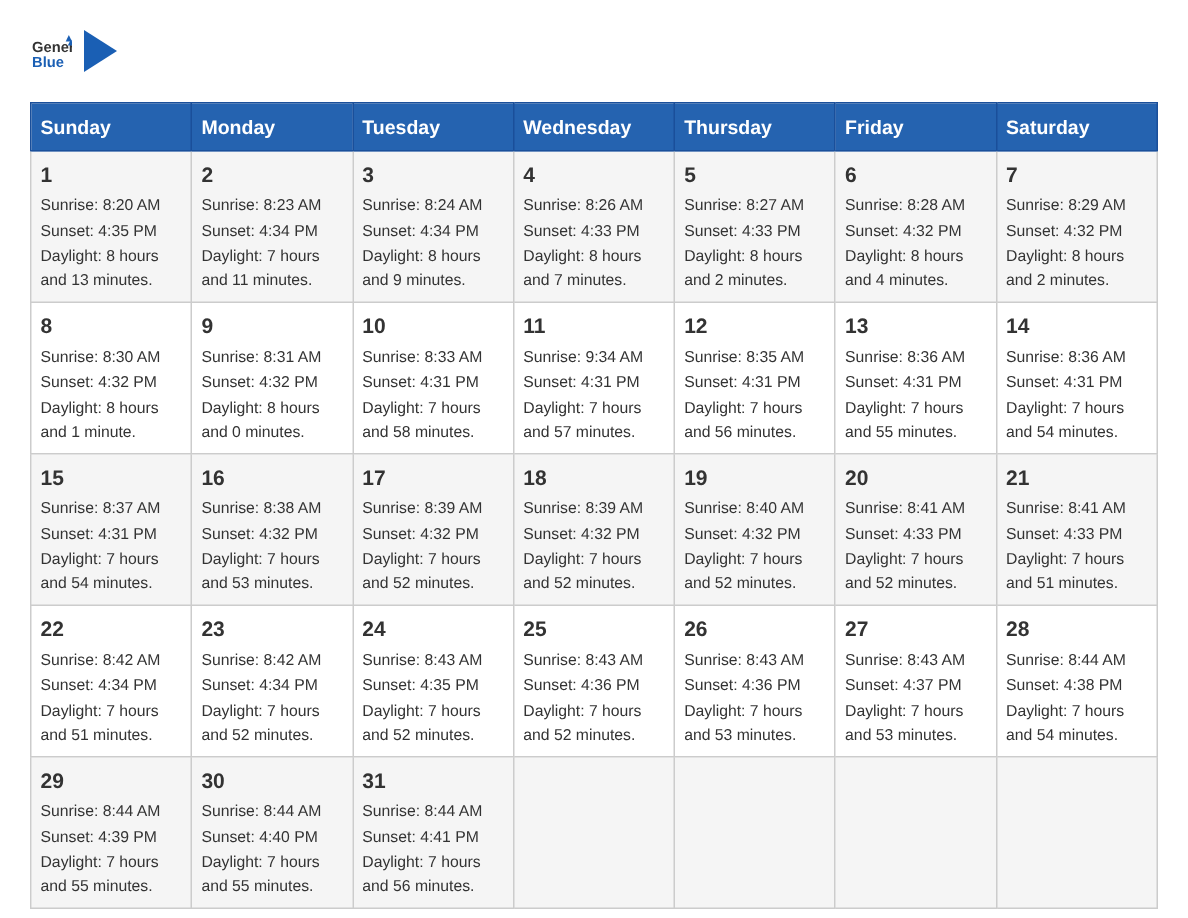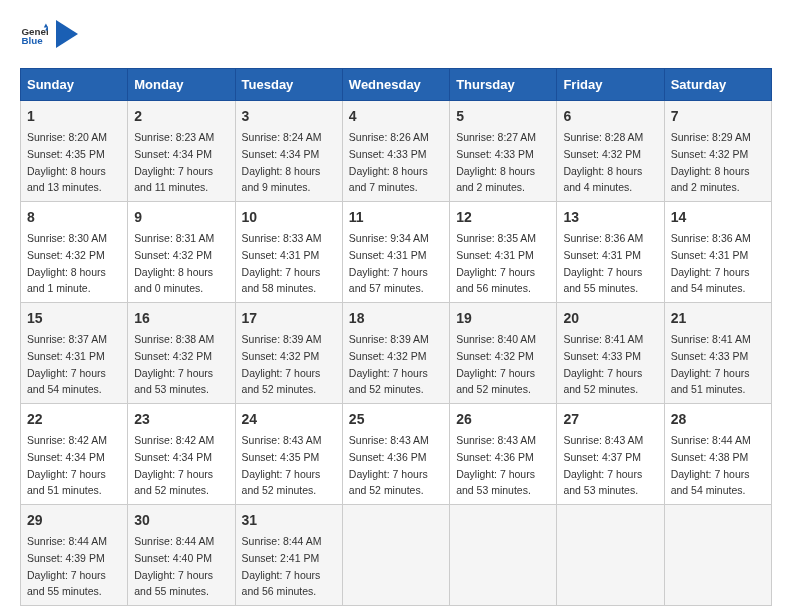--- a/index.html
+++ b/index.html
@@ -150,20 +150,20 @@
         <td><span class="day-num">23</span><span class="day-info">Sunrise: 8:42 AM</span><br><span class="day-info">Sunset: 4:34 PM</span><br><span class="day-info">Daylight: 7 hours and 52 minutes.</span></td>
         <td><span class="day-num">24</span><span class="day-info">Sunrise: 8:43 AM</span><br><span class="day-info">Sunset: 4:35 PM</span><br><span class="day-info">Daylight: 7 hours and 52 minutes.</span></td>
         <td><span class="day-num">25</span><span class="day-info">Sunrise: 8:43 AM</span><br><span class="day-info">Sunset: 4:36 PM</span><br><span class="day-info">Daylight: 7 hours and 52 minutes.</span></td>
         <td><span class="day-num">26</span><span class="day-info">Sunrise: 8:43 AM</span><br><span class="day-info">Sunset: 4:36 PM</span><br><span class="day-info">Daylight: 7 hours and 53 minutes.</span></td>
         <td><span class="day-num">27</span><span class="day-info">Sunrise: 8:43 AM</span><br><span class="day-info">Sunset: 4:37 PM</span><br><span class="day-info">Daylight: 7 hours and 53 minutes.</span></td>
         <td><span class="day-num">28</span><span class="day-info">Sunrise: 8:44 AM</span><br><span class="day-info">Sunset: 4:38 PM</span><br><span class="day-info">Daylight: 7 hours and 54 minutes.</span></td>
       </tr>
       <tr>
         <td><span class="day-num">29</span><span class="day-info">Sunrise: 8:44 AM</span><br><span class="day-info">Sunset: 4:39 PM</span><br><span class="day-info">Daylight: 7 hours and 55 minutes.</span></td>
         <td><span class="day-num">30</span><span class="day-info">Sunrise: 8:44 AM</span><br><span class="day-info">Sunset: 4:40 PM</span><br><span class="day-info">Daylight: 7 hours and 55 minutes.</span></td>
-        <td><span class="day-num">31</span><span class="day-info">Sunrise: 8:44 AM</span><br><span class="day-info">Sunset: 2:41 PM</span><br><span class="day-info">Daylight: 7 hours and 56 minutes.</span></td>
+        <td><span class="day-num">31</span><span class="day-info">Sunrise: 8:44 AM</span><br><span class="day-info">Sunset: 4:41 PM</span><br><span class="day-info">Daylight: 7 hours and 56 minutes.</span></td>
         <td></td>
         <td></td>
         <td></td>
         <td></td>
       </tr>
     </tbody>
 </table>
 
 </body></html>

